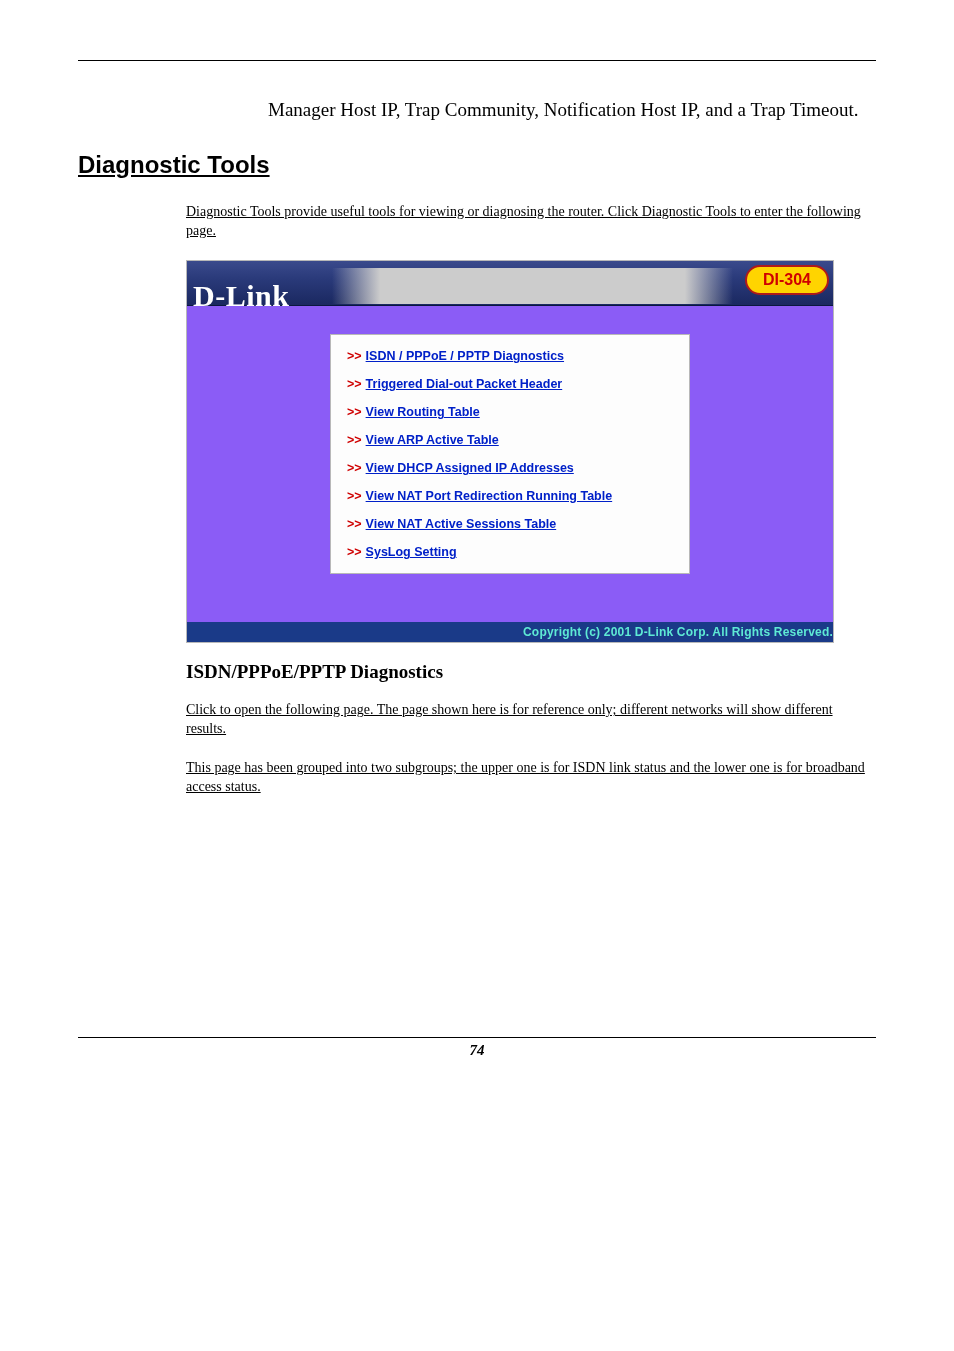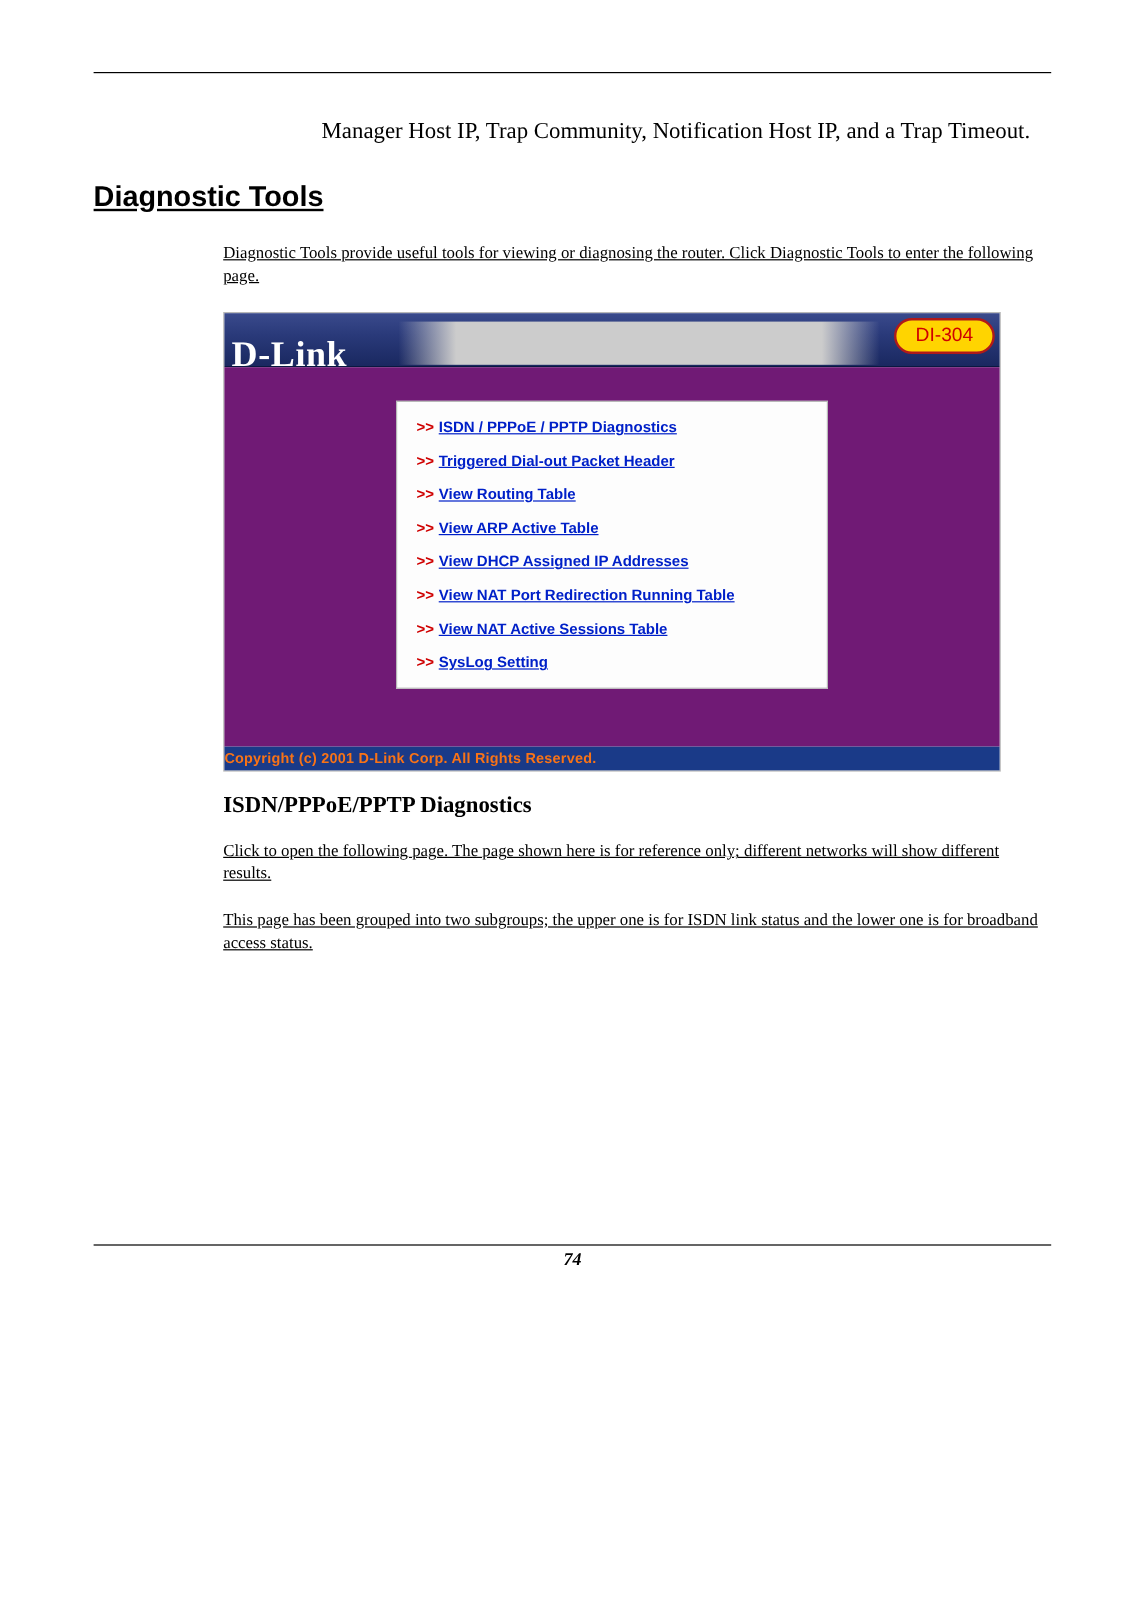--- a/index.html
+++ b/index.html
@@ -99,21 +99,21 @@
     position: absolute;
     right: 4px;
     top: 4px;
     width: 84px;
     height: 30px;
     background: #ffd400;
     border: 2px solid #b01a1a;
     border-radius: 16px 16px 16px 16px / 16px 16px 16px 16px;
     box-sizing: border-box;
     text-align: center;
-    font-weight: normal;
+    font-weight: bold;
     font-size: 16px;
     line-height: 26px;
     color: #cf0000;
   }
   .ss-crumbbar {
     background: #ffffff;
     padding: 4px 6px;
     font-size: 12.5px;
     color: #cf0000;
     font-weight: bold;
@@ -125,21 +125,21 @@
   .ss-crumbbar .mm {
     color: #0020c8;
     text-decoration: underline;
     font-weight: bold;
   }
   .ss-crumbbar .chev {
     color: #cf0000;
     text-decoration: none;
   }
   .ss-body {
-    background: #701a75;
+    background: #8b5cf6;
     padding: 28px 0 28px 0;
     min-height: 260px;
     position: relative;
   }
   .menu-box {
     margin: 0 auto;
     width: 360px;
     border: 1px solid #b8b8b8;
     background: #fdfdfd;
     padding: 14px 16px 10px 16px;
@@ -157,22 +157,22 @@
     margin-right: 4px;
     font-weight: bold;
   }
   .menu-row .lnk {
     color: #0020c8;
     text-decoration: underline;
     cursor: pointer;
   }
   .ss-footer {
     background: #1a3a88;
-    color: #f97316;
-    text-align: left;
+    color: #5eead4;
+    text-align: right;
     font-size: 12px;
     font-weight: bold;
     padding: 3px 0;
     font-family: Verdana, Arial, sans-serif;
     letter-spacing: 0.2px;
   }
   .page-foot-rule {
     border: none;
     border-top: 1.5px solid #000;
     margin: 240px 0 4px 0;

